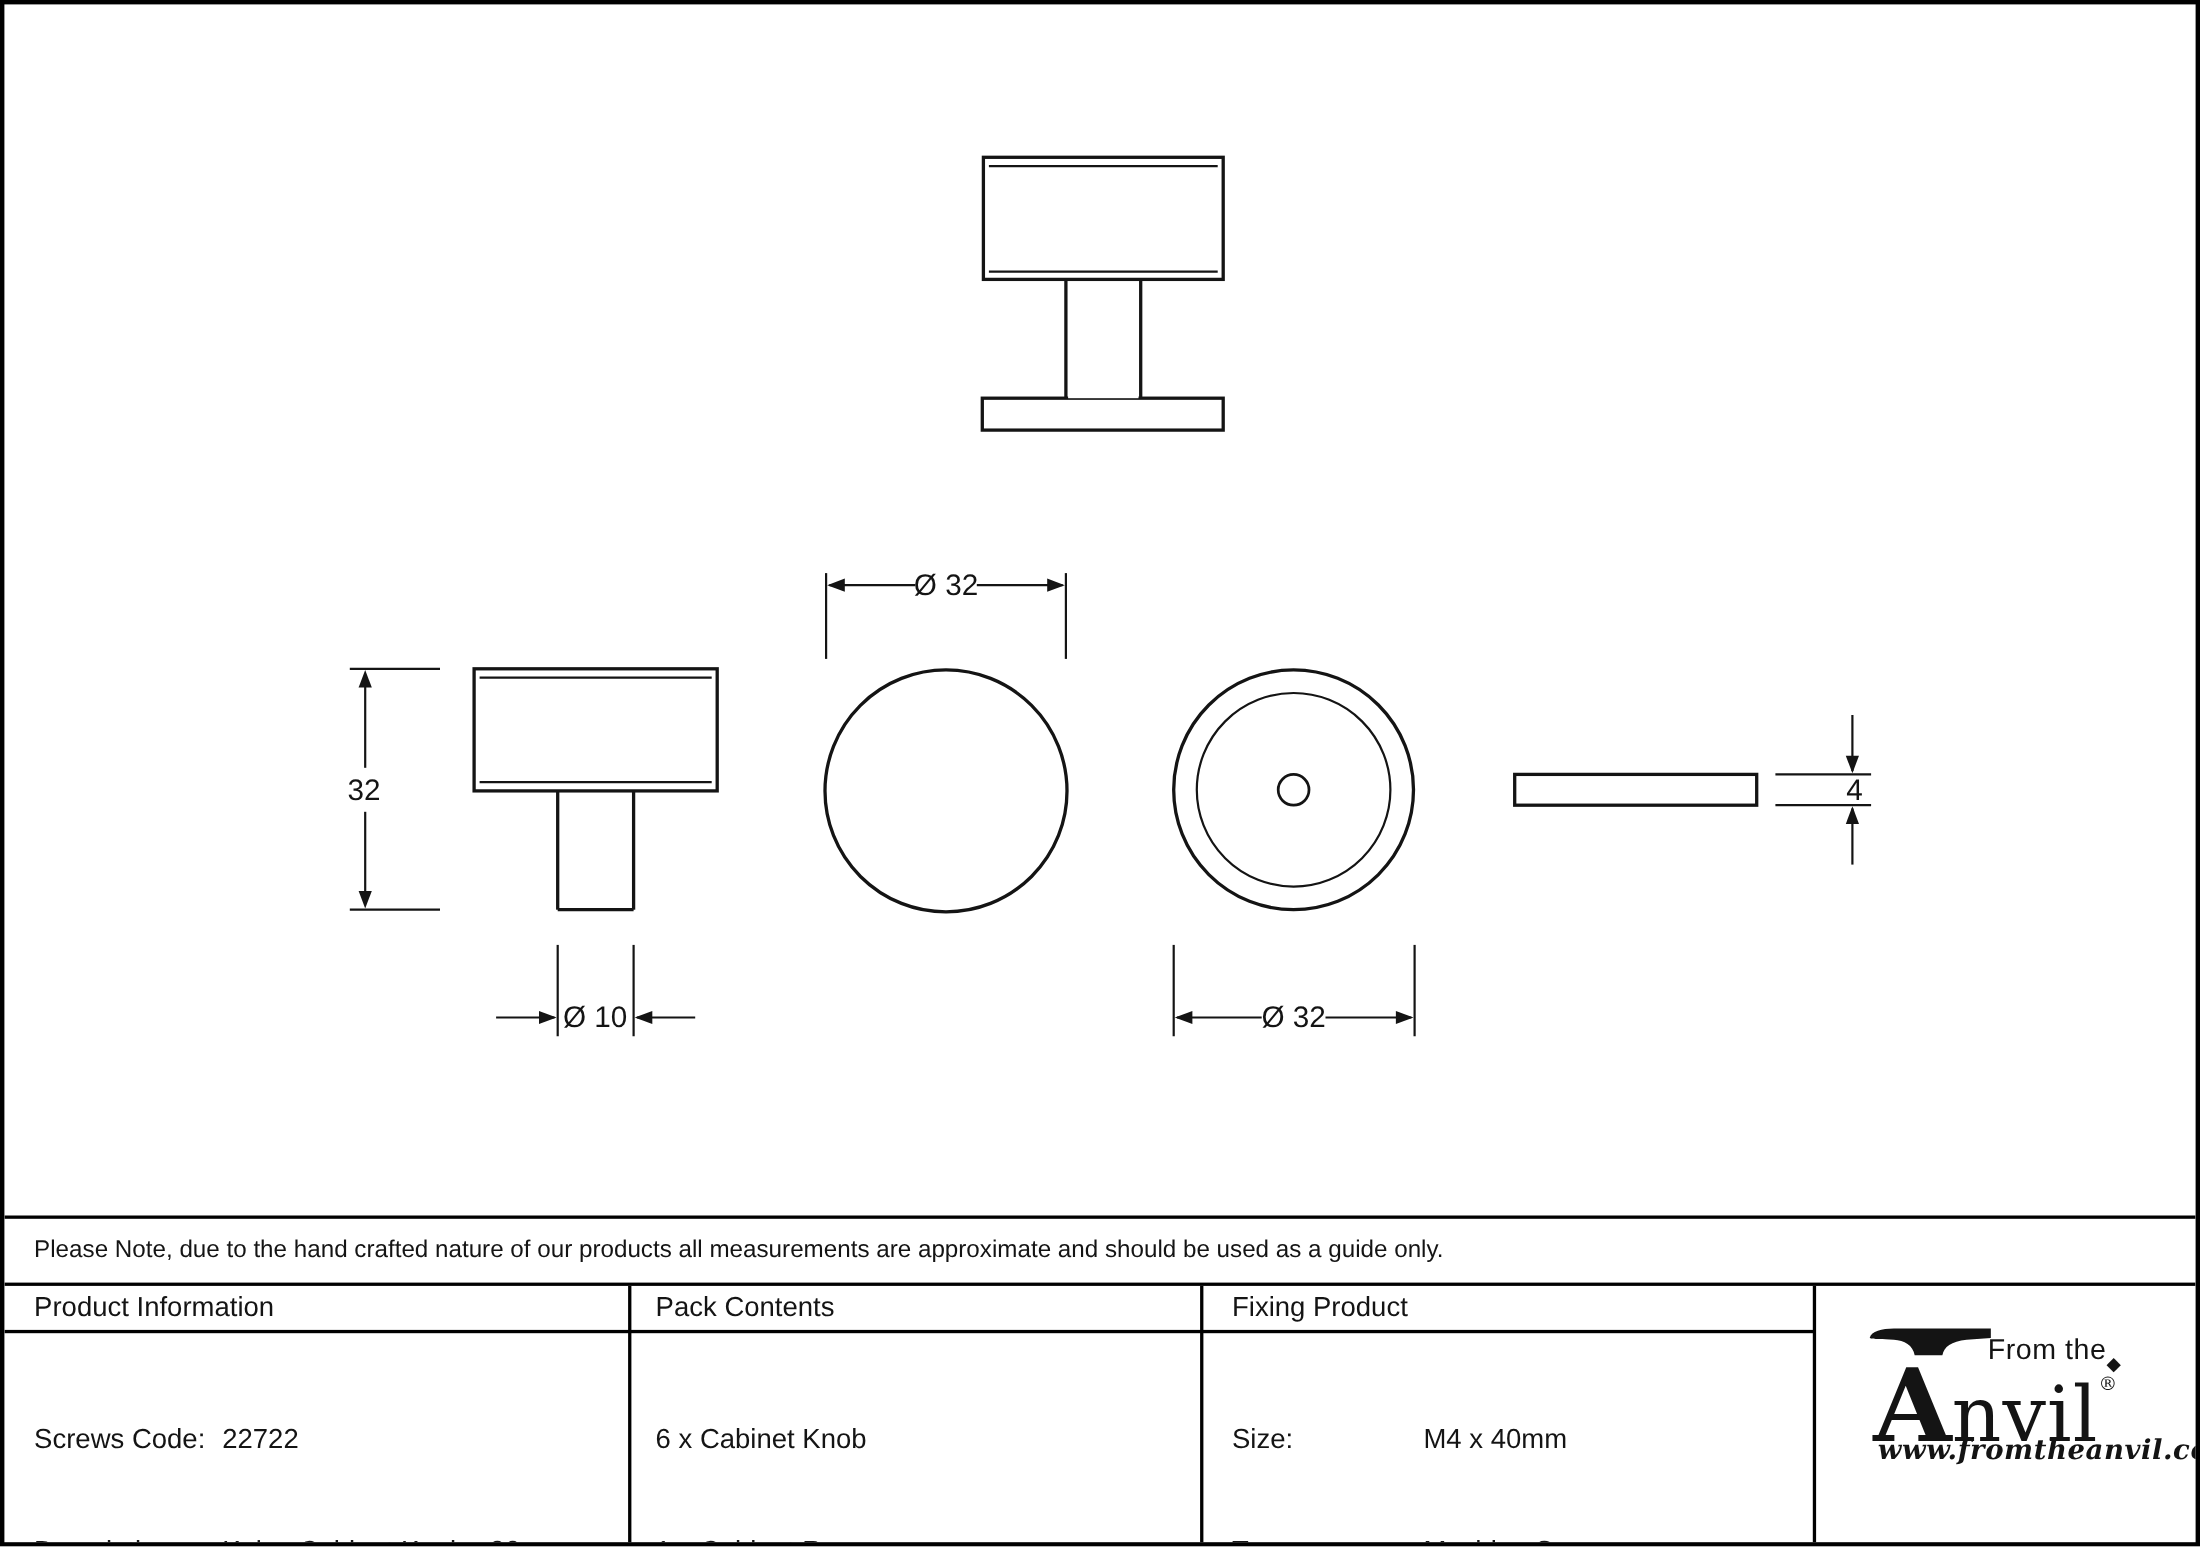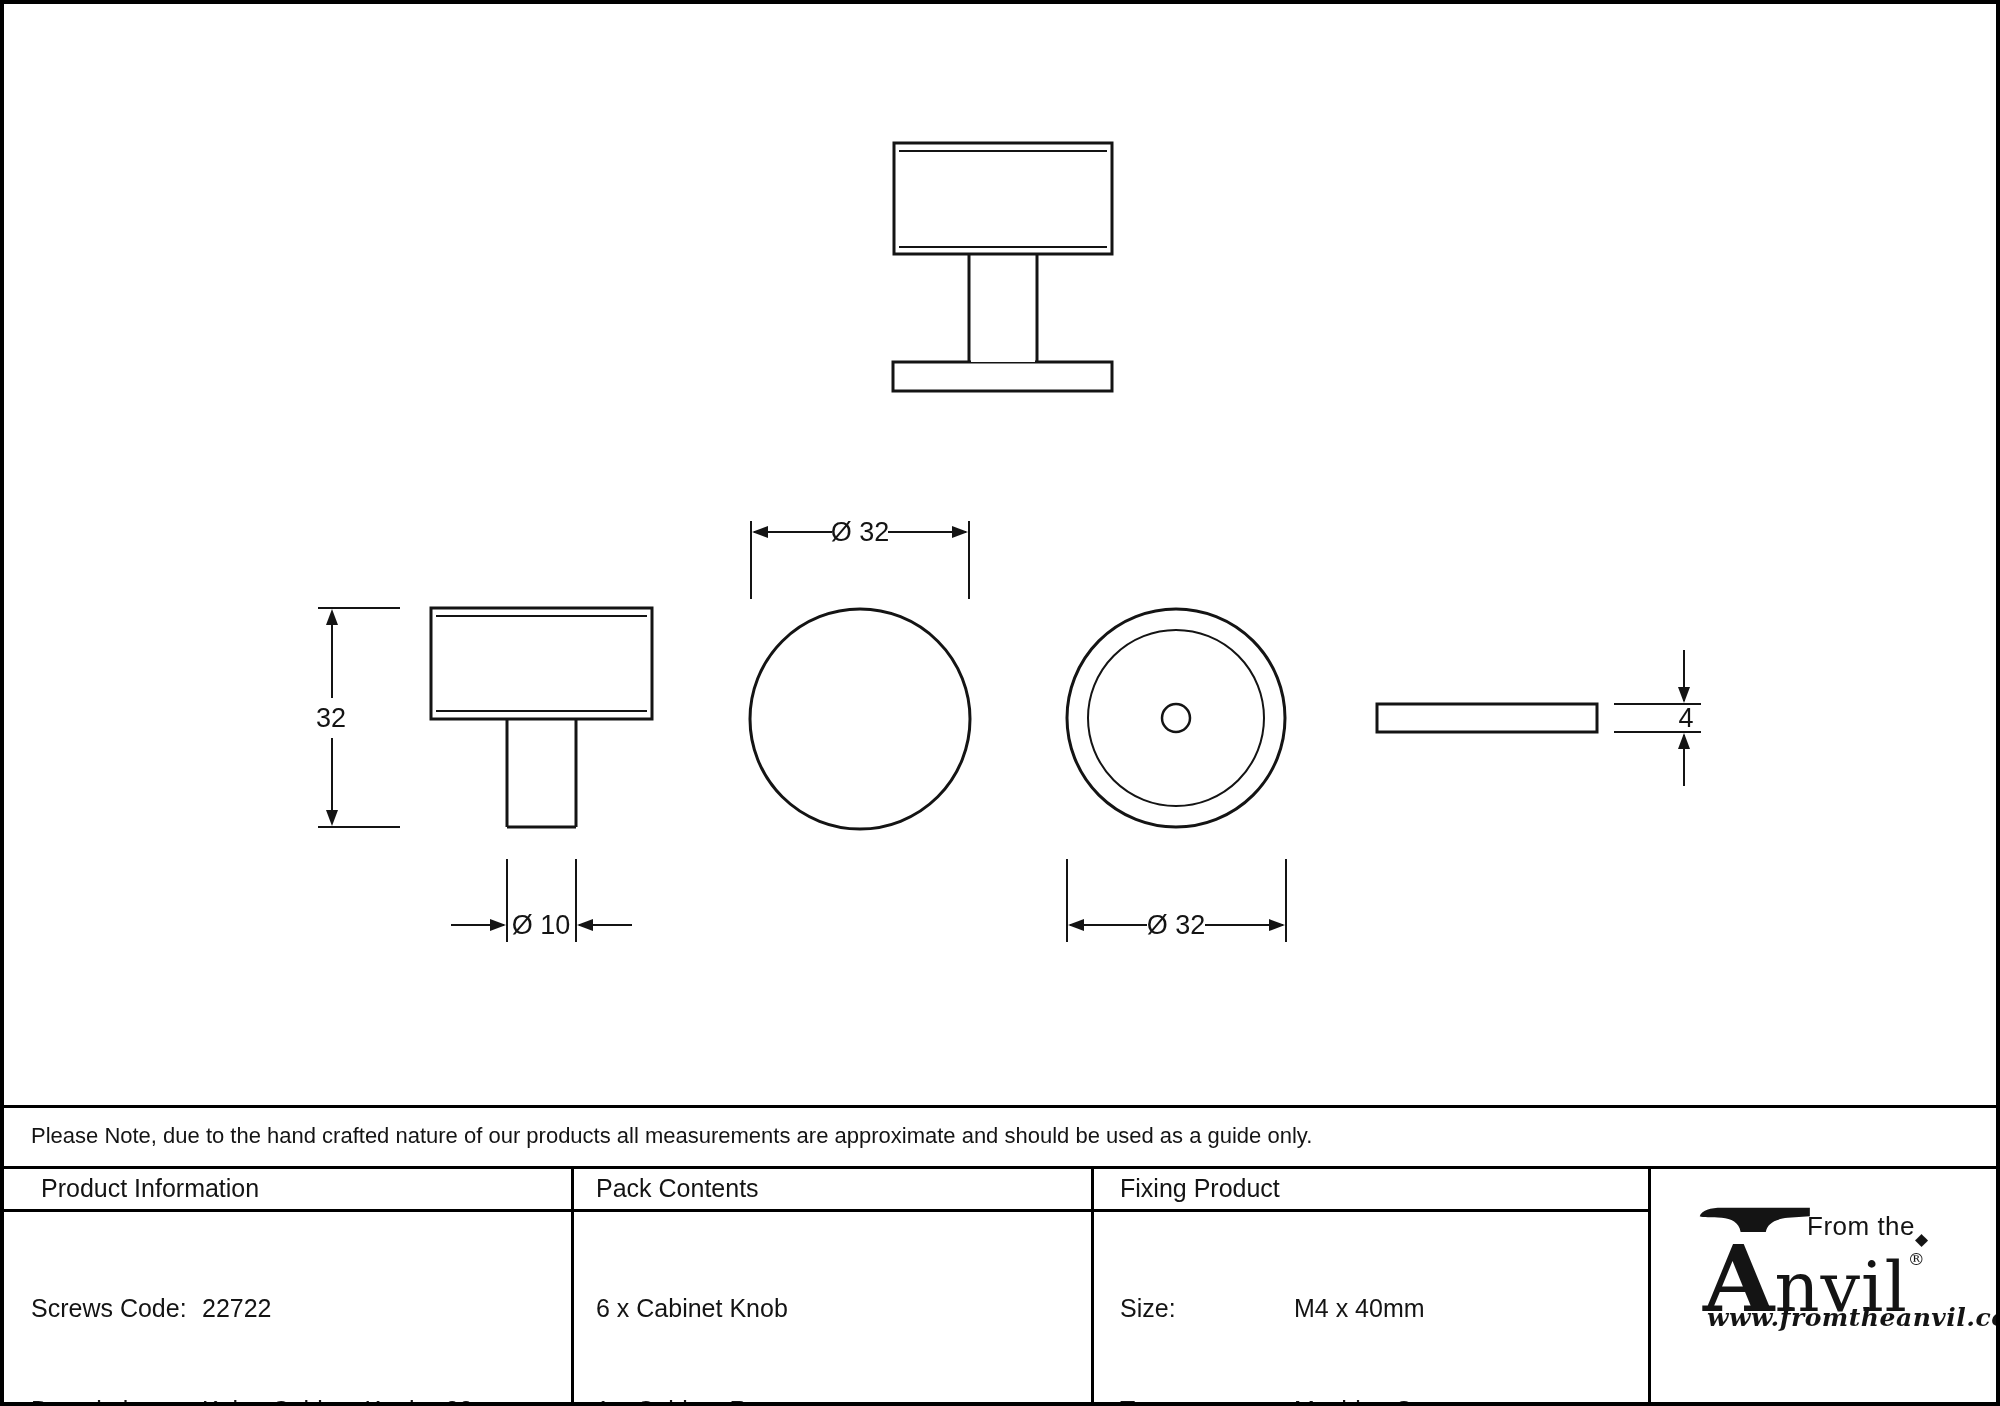--- a/index.html
+++ b/index.html
@@ -141,21 +141,21 @@
 
   <div class="hline" style="left:0;top:1101px;width:1992px;height:3px;"></div>
   <div class="hline" style="left:0;top:1162px;width:1992px;height:3px;"></div>
   <div class="hline" style="left:0;top:1205px;width:1646px;height:3px;"></div>
   <div class="vline" style="left:567px;top:1165px;width:3px;height:237px;"></div>
   <div class="vline" style="left:1087px;top:1165px;width:3px;height:237px;"></div>
   <div class="vline" style="left:1644px;top:1165px;width:3px;height:237px;"></div>
 
   <div class="note-row">Please Note, due to the hand crafted nature of our products all measurements are approximate and should be used as a guide only.</div>
 
-  <div class="col-header" style="left:37px;">Product Information</div>
+  <div class="col-header" style="left:27px;">Product Information</div>
   <div class="col-header" style="left:592px;text-align:right;">Pack Contents</div>
   <div class="col-header" style="left:1116px;">Fixing Product</div>
 
   <div class="txt-col" style="left:27px;">
     <div>Screws Code:</div>
     <div>Description:</div>
     
     
     
   </div>

